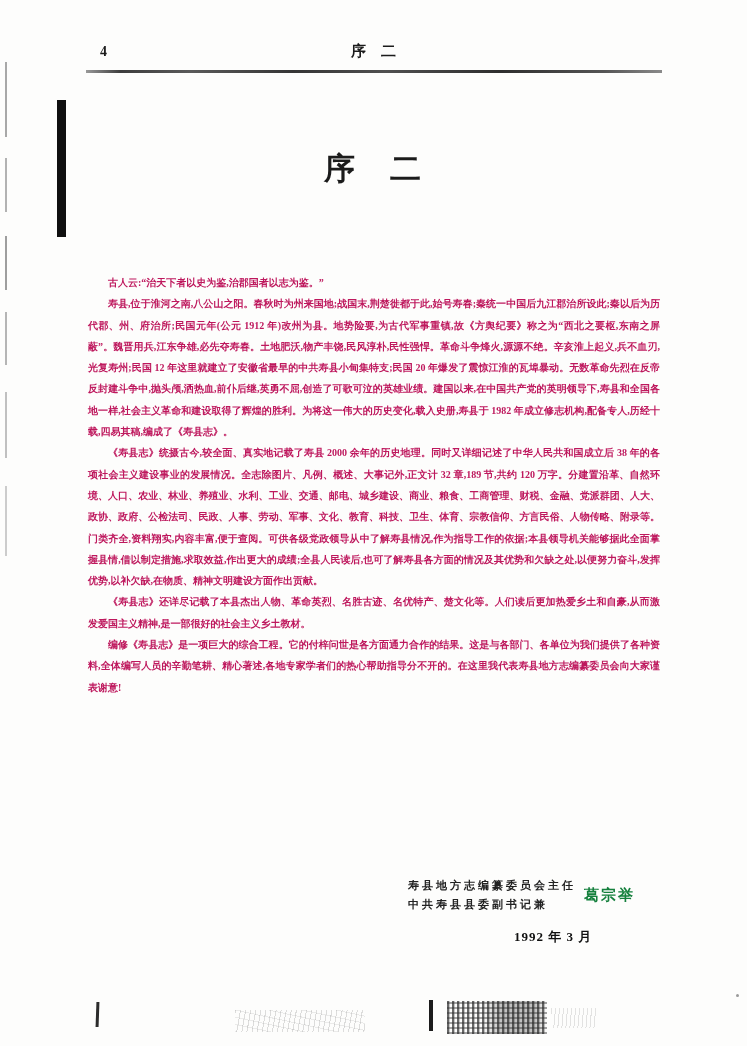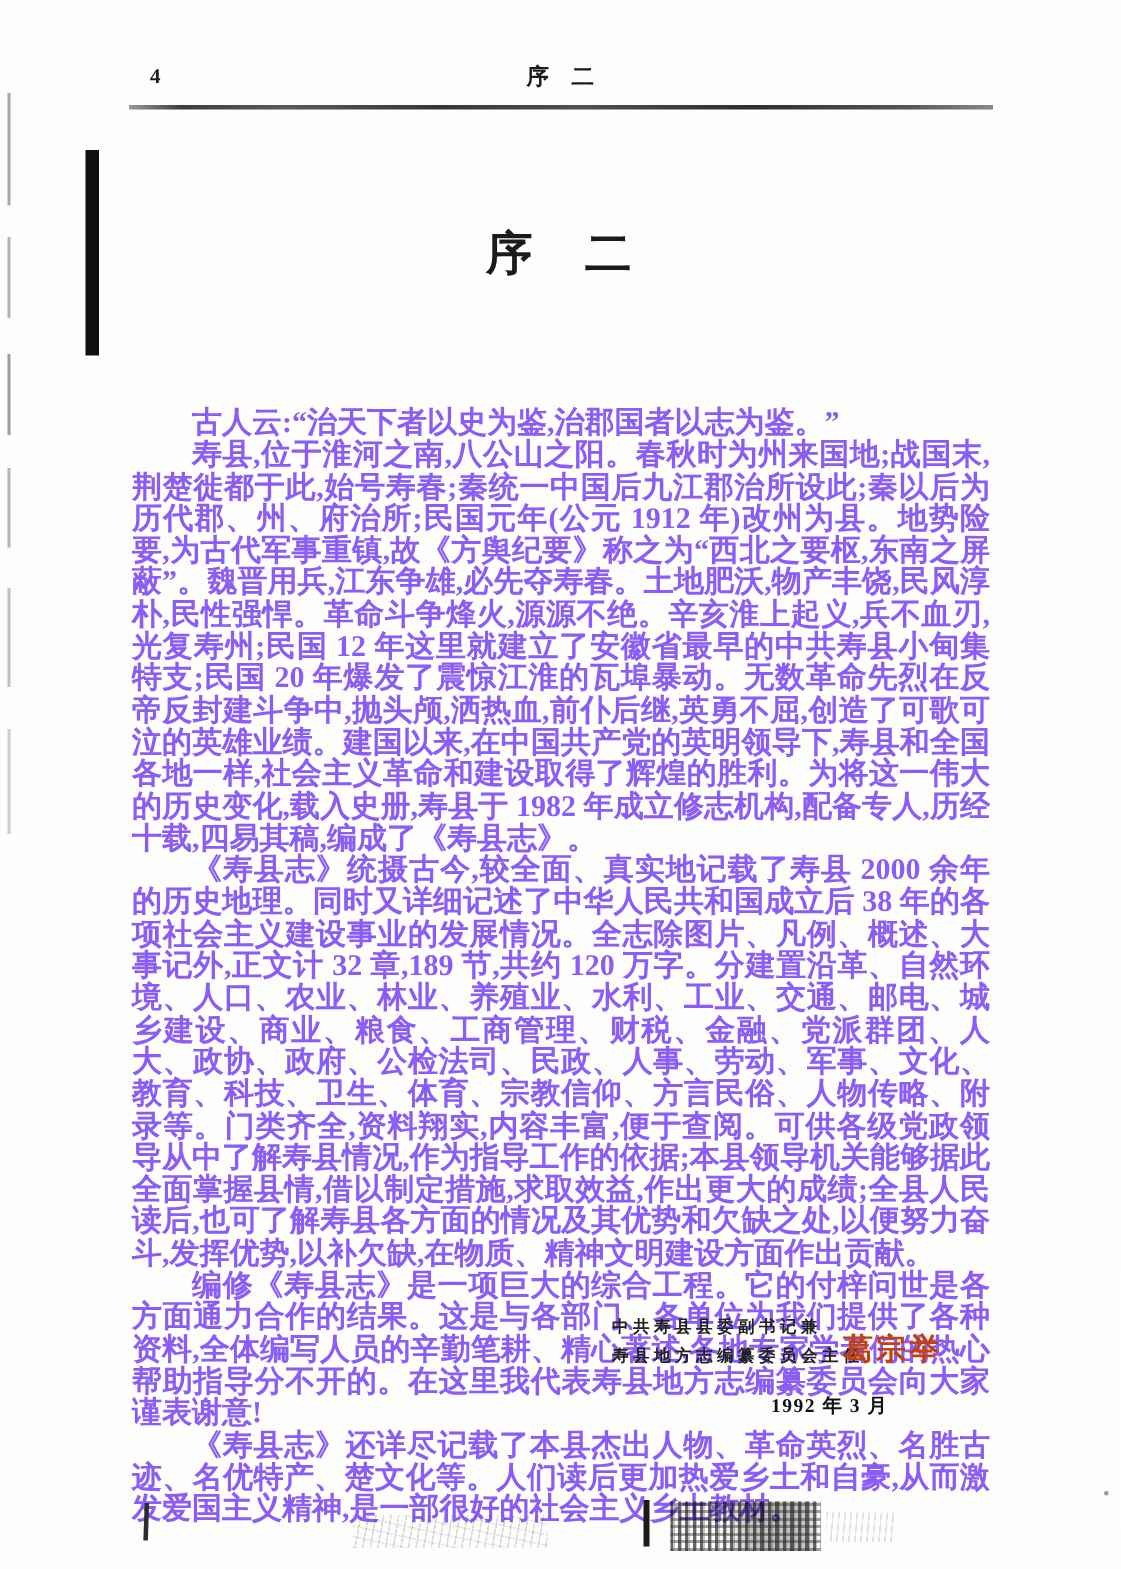--- a/index.html
+++ b/index.html
@@ -29,29 +29,29 @@
   
   .doc-title {
     position:absolute; left:0; top:148px; width:100%;
     text-align:center; font-size:31px; font-weight:700;
     letter-spacing:2px;
   }
 
   
   .body-text {
     position:absolute; left:88px; top:272px; width:572px;
-    font-size:20px; line-height:21.3px;
-    text-align:justify; font-weight:600; color:#8b5cf6;
+    font-size:10px; line-height:21.3px;
+    text-align:justify; font-weight:600; color:#be185d;
   }
   .body-text p { margin:0; text-indent:2em; }
 
   
   .signature { position:absolute; left:408px; top:876px; width:280px; height:80px; }
   .sig-roles { font-size:11px; font-weight:700; letter-spacing:3px; line-height:19px; color:#222; }
-  .sig-name  { position:absolute; left:154px; top:10px; font-size:20px; font-weight:800; letter-spacing:2px; color:#c2410c; }
+  .sig-name  { position:absolute; left:176px; top:10px; font-size:15px; font-weight:800; letter-spacing:2px; color:#15803d; }
   .sig-date  { position:absolute; left:106px; top:52px; font-size:13px; font-weight:800; letter-spacing:1px; color:#111; }
 
   
   .artifact { position:absolute; pointer-events:none; }
   .edge-seg { left:5px; width:2px; background:#a8a8a8; }
   .seg1 { top:62px;  height:75px; }
   .seg2 { top:158px; height:54px; background:#b2b2b2; }
   .seg3 { top:236px; height:54px; background:#9e9e9e; }
   .seg4 { top:312px; height:53px; background:#b5b5b5; }
   .seg5 { top:392px; height:66px; background:#c0c0c0; }
@@ -88,28 +88,28 @@
   <div class="page-num">4</div>
   <div class="running-title">序　二</div>
   <div class="header-rule"></div>
 
   <h1 class="doc-title" style="margin:0;">序　二</h1>
 
   <div class="body-text">
     <p>古人云:“治天下者以史为鉴,治郡国者以志为鉴。”</p>
     <p>寿县,位于淮河之南,八公山之阳。春秋时为州来国地;战国末,荆楚徙都于此,始号寿春;秦统一中国后九江郡治所设此;秦以后为历代郡、州、府治所;民国元年(公元 1912 年)改州为县。地势险要,为古代军事重镇,故《方舆纪要》称之为“西北之要枢,东南之屏蔽”。魏晋用兵,江东争雄,必先夺寿春。土地肥沃,物产丰饶,民风淳朴,民性强悍。革命斗争烽火,源源不绝。辛亥淮上起义,兵不血刃,光复寿州;民国 12 年这里就建立了安徽省最早的中共寿县小甸集特支;民国 20 年爆发了震惊江淮的瓦埠暴动。无数革命先烈在反帝反封建斗争中,抛头颅,洒热血,前仆后继,英勇不屈,创造了可歌可泣的英雄业绩。建国以来,在中国共产党的英明领导下,寿县和全国各地一样,社会主义革命和建设取得了辉煌的胜利。为将这一伟大的历史变化,载入史册,寿县于 1982 年成立修志机构,配备专人,历经十载,四易其稿,编成了《寿县志》。</p>
     <p>《寿县志》统摄古今,较全面、真实地记载了寿县 2000 余年的历史地理。同时又详细记述了中华人民共和国成立后 38 年的各项社会主义建设事业的发展情况。全志除图片、凡例、概述、大事记外,正文计 32 章,189 节,共约 120 万字。分建置沿革、自然环境、人口、农业、林业、养殖业、水利、工业、交通、邮电、城乡建设、商业、粮食、工商管理、财税、金融、党派群团、人大、政协、政府、公检法司、民政、人事、劳动、军事、文化、教育、科技、卫生、体育、宗教信仰、方言民俗、人物传略、附录等。门类齐全,资料翔实,内容丰富,便于查阅。可供各级党政领导从中了解寿县情况,作为指导工作的依据;本县领导机关能够据此全面掌握县情,借以制定措施,求取效益,作出更大的成绩;全县人民读后,也可了解寿县各方面的情况及其优势和欠缺之处,以便努力奋斗,发挥优势,以补欠缺,在物质、精神文明建设方面作出贡献。</p>
+    <p>《寿县志》还详尽记载了本县杰出人物、革命英烈、名胜古迹、名优特产、楚文化等。人们读后更加热爱乡土和自豪,从而激发爱国主义精神,是一部很好的社会主义乡土教材。</p>
     <p>编修《寿县志》是一项巨大的综合工程。它的付梓问世是各方面通力合作的结果。这是与各部门、各单位为我们提供了各种资料,全体编写人员的辛勤笔耕、精心著述,各地专家学者们的热心帮助指导分不开的。在这里我代表寿县地方志编纂委员会向大家谨表谢意!</p>
-    <p>《寿县志》还详尽记载了本县杰出人物、革命英烈、名胜古迹、名优特产、楚文化等。人们读后更加热爱乡土和自豪,从而激发爱国主义精神,是一部很好的社会主义乡土教材。</p>
   </div>
 
   <div class="signature">
     <div class="sig-roles">
+      <div>寿县地方志编纂委员会主任</div>
       <div>中共寿县县委副书记兼</div>
-      <div>寿县地方志编纂委员会主任</div>
     </div>
     <div class="sig-name">葛宗举</div>
     <div class="sig-date">1992 年 3 月</div>
   </div>
 
   <div class="artifact edge-seg seg1"></div>
   <div class="artifact edge-seg seg2"></div>
   <div class="artifact edge-seg seg3"></div>
   <div class="artifact edge-seg seg4"></div>
   <div class="artifact edge-seg seg5"></div>

